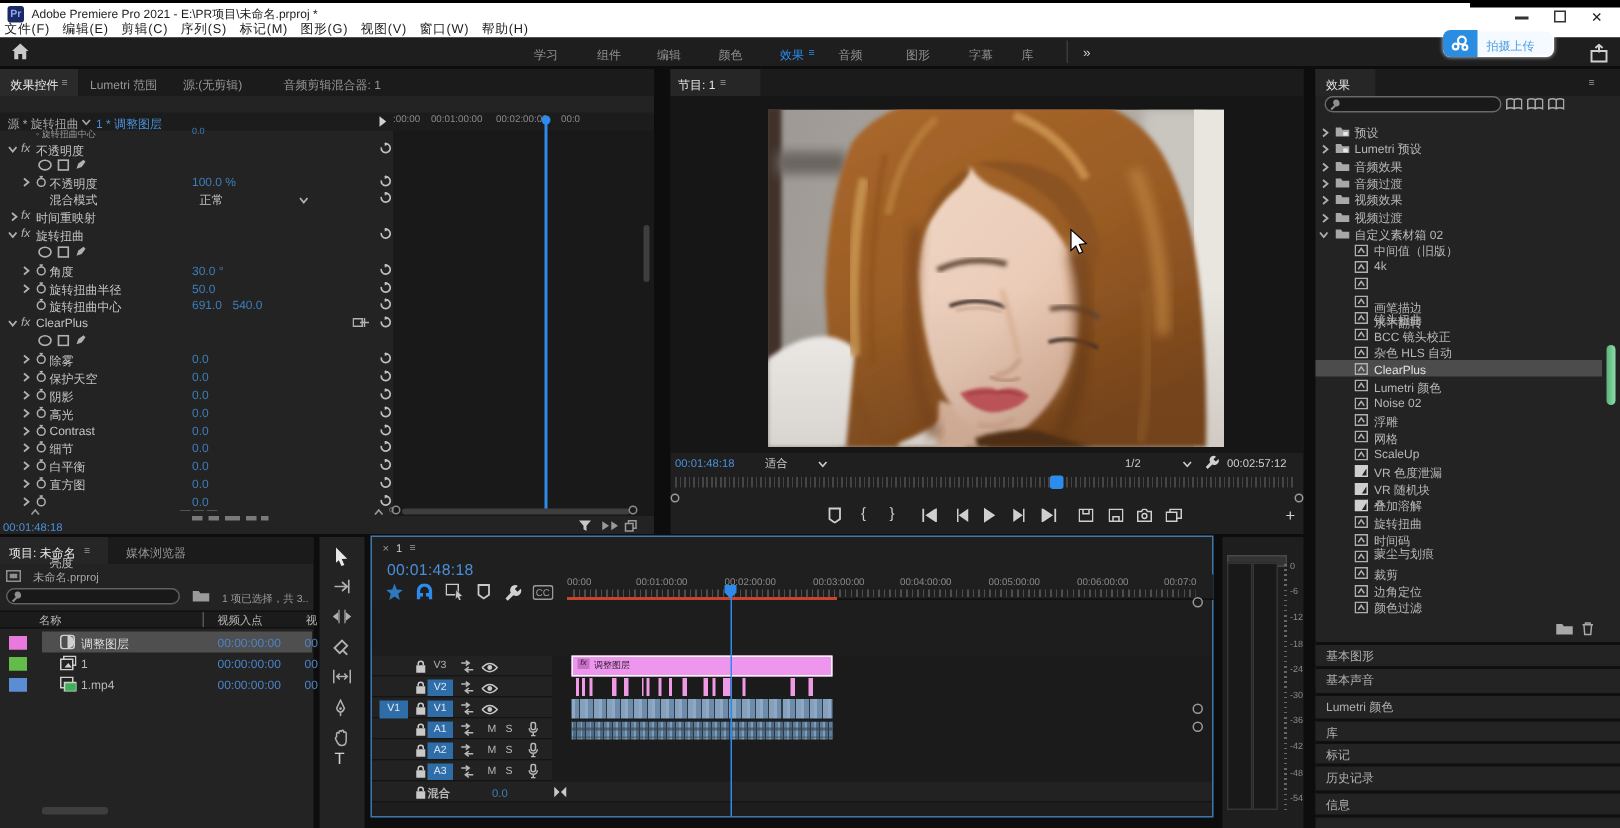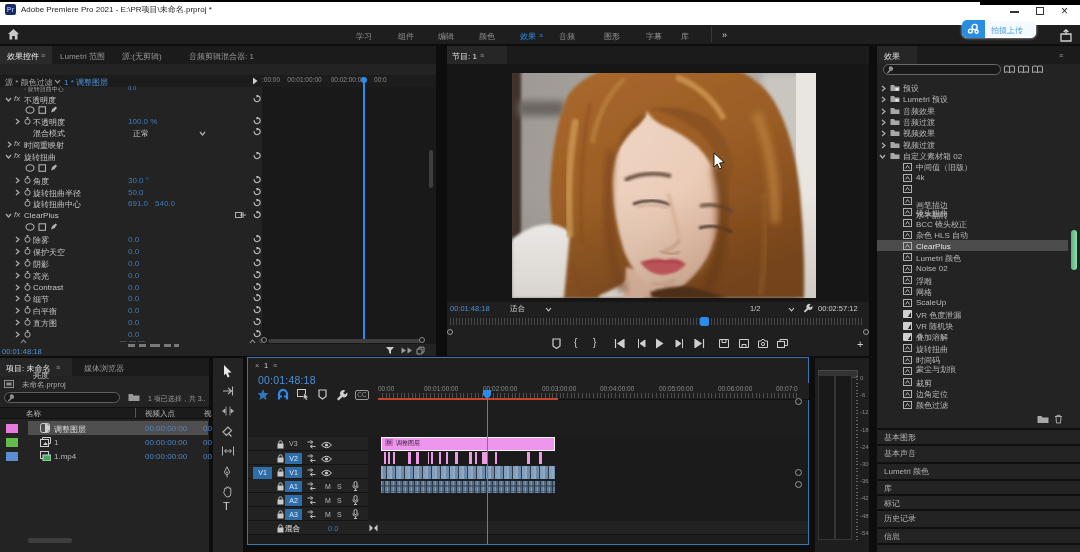--- a/index.html
+++ b/index.html
@@ -10,20 +10,21 @@
 <body>
 <div id="root">
 
 <div class="a" style="left:0;top:0;width:1080px;height:3px;background:#000"></div>
 <div class="a" style="left:0;top:2px;width:1080px;height:23px;background:#fff"></div>
 <div class="a" style="left:980px;top:0;width:100px;height:5px;background:#000"></div>
 
 <div class="a" style="left:5px;top:4px;width:11px;height:11px;background:#1b2a63;border-radius:2px;color:#8da8f0;font-size:7px;text-align:center;line-height:11px;font-weight:bold">Pr</div>
 <div class="a" style="left:21px;top:4px;font-size:8px;color:#1c1c1c;letter-spacing:0">Adobe Premiere Pro 2021 - E:\PR项目\未命名.prproj *</div>
 
+<div class="a" style="left:3px;top:14px;font-size:8.5px;color:#1c1c1c;word-spacing:5.5px;letter-spacing:0.5px;white-space:nowrap">文件(F) 编辑(E) 剪辑(C) 序列(S) 标记(M) 图形(G) 视图(V) 窗口(W) 帮助(H)</div>
 
 <div class="a" style="left:1010px;top:11px;width:9px;height:1.5px;background:#333"></div>
 <div class="a" style="left:1036px;top:7px;width:8px;height:8px;border:1.5px solid #333"></div>
 <div class="a" style="left:1061px;top:6px;font-size:12px;color:#222;line-height:10px">×</div>
 
 <div class="a" style="left:0;top:25px;width:1080px;height:19px;background:#1e1e1e"></div>
 <svg class="a" style="left:7px;top:28px" width="13" height="13" viewBox="0 0 13 13">
       <path d="M6.5 1 L12 6 L10.5 6 L10.5 11.5 L7.8 11.5 L7.8 8 L5.2 8 L5.2 11.5 L2.5 11.5 L2.5 6 L1 6 Z" fill="#c9c9c9"></path>
     </svg>
 <div class="a dim" style="left:356px;top:31px;font-size:8px">学习</div>
@@ -55,21 +56,21 @@
 
 <div class="a" style="left:0;top:46px;width:436px;height:18px;background:#1b1b1b"></div>
 <div class="a" style="left:0;top:46px;width:52px;height:18px;background:#2a2a2a"></div>
 <div class="a" style="left:7px;top:51px;font-size:8px;color:#ececec">效果控件</div>
 <div class="a" style="left:41px;top:52px;font-size:7px;color:#9a9a9a">≡</div>
 <div class="a" style="left:60px;top:51px;font-size:8px;color:#969696">Lumetri 范围</div>
 <div class="a" style="left:122px;top:51px;font-size:8px;color:#969696">源:(无剪辑)</div>
 <div class="a" style="left:189px;top:51px;font-size:8px;color:#969696">音频剪辑混合器: 1</div>
 
 <div class="a" style="left:0;top:75px;width:436px;height:12px;background:#1c1c1c"></div>
-<div class="a" style="left:5px;top:77px;font-size:8px;color:#a6a6a6">源 * 颜色过滤</div>
+<div class="a" style="left:5px;top:77px;font-size:8px;color:#a6a6a6">源 * 旋转扭曲</div>
 <svg class="a" style="left:54px;top:79px" width="7" height="5" viewBox="0 0 7 5">
       <path d="M1 1 L3.5 3.8 L6 1" stroke="#a6a6a6" stroke-width="1.1" fill="none"></path>
     </svg>
 <div class="a" style="left:64px;top:77px;font-size:8px;color:#4a90d9">1 * 调整图层</div>
 <svg class="a" style="left:252px;top:77px" width="6" height="8" viewBox="0 0 6 8">
       <path d="M1 0.5 L5.5 4 L1 7.5 Z" fill="#cfcfcf"></path>
     </svg>
 
 <div class="a" style="left:262px;top:87px;width:174px;height:257px;background:#191919"></div>
 <div class="a" style="left:262px;top:76px;font-size:6.5px;color:#8a8a8a;white-space:nowrap;overflow:hidden;width:166px">:00:00&nbsp;&nbsp;&nbsp;&nbsp;00:01:00:00&nbsp;&nbsp;&nbsp;&nbsp;&nbsp;00:02:00:00&nbsp;&nbsp;&nbsp;&nbsp;&nbsp;00:0</div>

